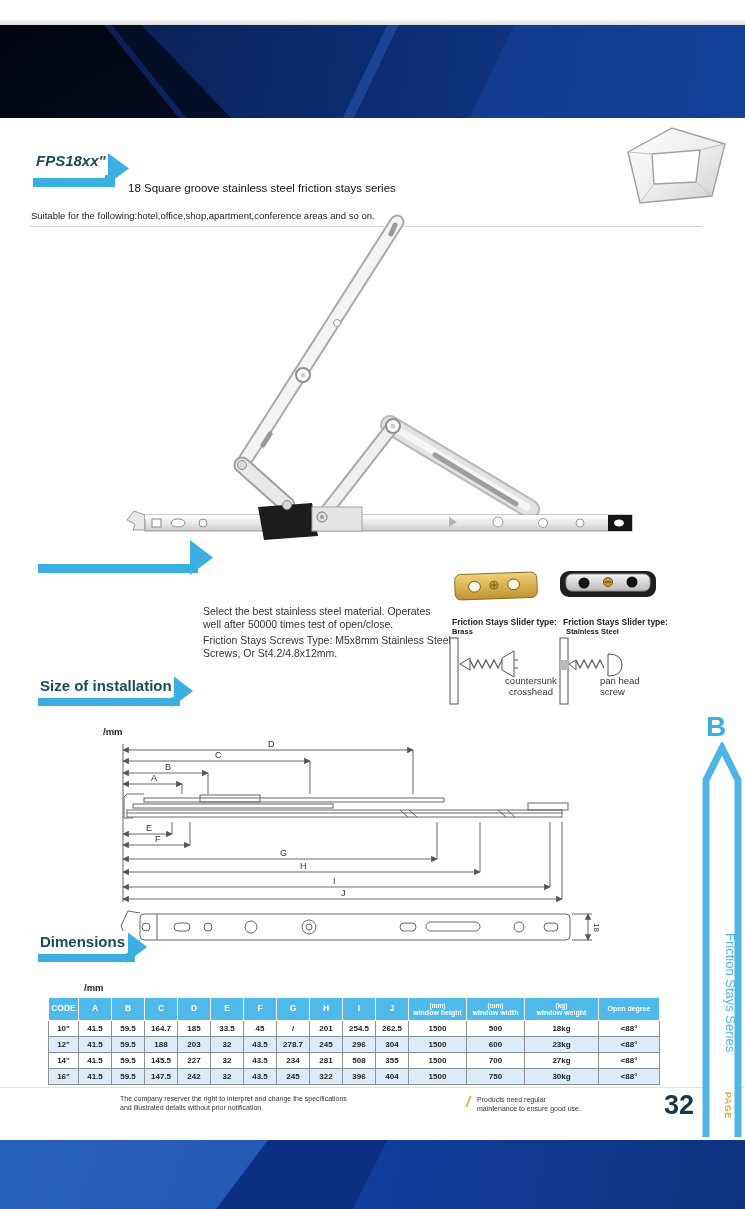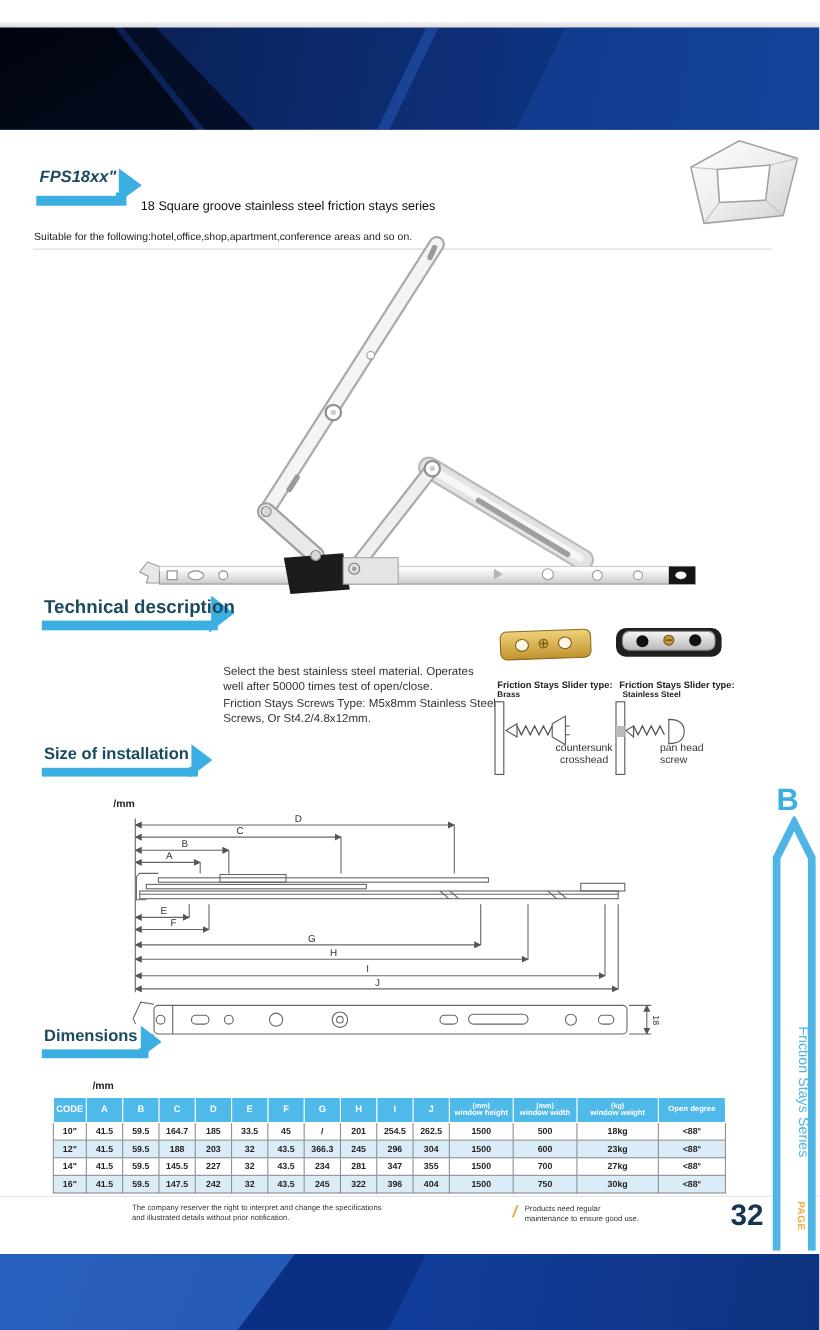--- a/index.html
+++ b/index.html
@@ -118,21 +118,20 @@
     <circle cx="142" cy="253" r="4.5" fill="#d8d8d8" stroke="#8a8a8a"></circle>
     <circle cx="187" cy="293" r="4.5" fill="#d8d8d8" stroke="#8a8a8a"></circle>
     <circle cx="222" cy="305" r="5" fill="#e0e0e0" stroke="#777777"></circle>
     <circle cx="222" cy="305" r="2" fill="#9a9a9a"></circle>
   </svg>
 </div>
 
 <div class="sec" style="left:38px;top:542px;width:230px;height:40px;">
   <div class="bar" style="left:0;top:22px;width:160px;height:9px;"></div>
   <div class="chev" style="left:152px;top:-2px;width:23px;height:35px;"></div>
-  <div class="box" style="left:0;top:-2px;width:152px;height:24px;font-size:17px;line-height:24px;padding-left:2px;">Technical description</div>
 </div>
 <div class="abs" style="left:203px;top:585px;width:248px;font-size:10.5px;color:#333;line-height:1.25;">Select the best stainless steel material. Operates well after 50000 times test of open/close.</div>
 <div class="abs" style="left:203px;top:614px;width:248px;font-size:10.5px;color:#333;line-height:1.25;">Friction Stays Screws Type: M5x8mm Stainless Steel Screws, Or St4.2/4.8x12mm.</div>
 
 <div class="abs" style="left:452px;top:549px;width:88px;height:34px;">
   <svg width="88" height="34" viewBox="0 0 90 34">
     <defs>
         <linearGradient id="bg1" x1="0" y1="0" x2="0" y2="1">
       <stop offset="0" stop-color="#f0d27a"></stop>
           <stop offset="1" stop-color="#c1922e"></stop>
@@ -357,40 +356,40 @@
           <td>&lt;88°</td>
         </tr>
         <tr class="alt">
           <td>12"</td>
           <td>41.5</td>
           <td>59.5</td>
           <td>188</td>
           <td>203</td>
           <td>32</td>
           <td>43.5</td>
-          <td>366.3</td>
+          <td>278.7</td>
           <td>245</td>
           <td>296</td>
           <td>304</td>
           <td>1500</td>
           <td>600</td>
           <td>23kg</td>
           <td>&lt;88°</td>
         </tr>
         <tr>
           <td>14"</td>
           <td>41.5</td>
           <td>59.5</td>
           <td>145.5</td>
           <td>227</td>
           <td>32</td>
           <td>43.5</td>
           <td>234</td>
           <td>281</td>
-          <td>347</td>
+          <td>508</td>
           <td>355</td>
           <td>1500</td>
           <td>700</td>
           <td>27kg</td>
           <td>&lt;88°</td>
         </tr>
         <tr class="alt">
           <td>16"</td>
           <td>41.5</td>
           <td>59.5</td>

